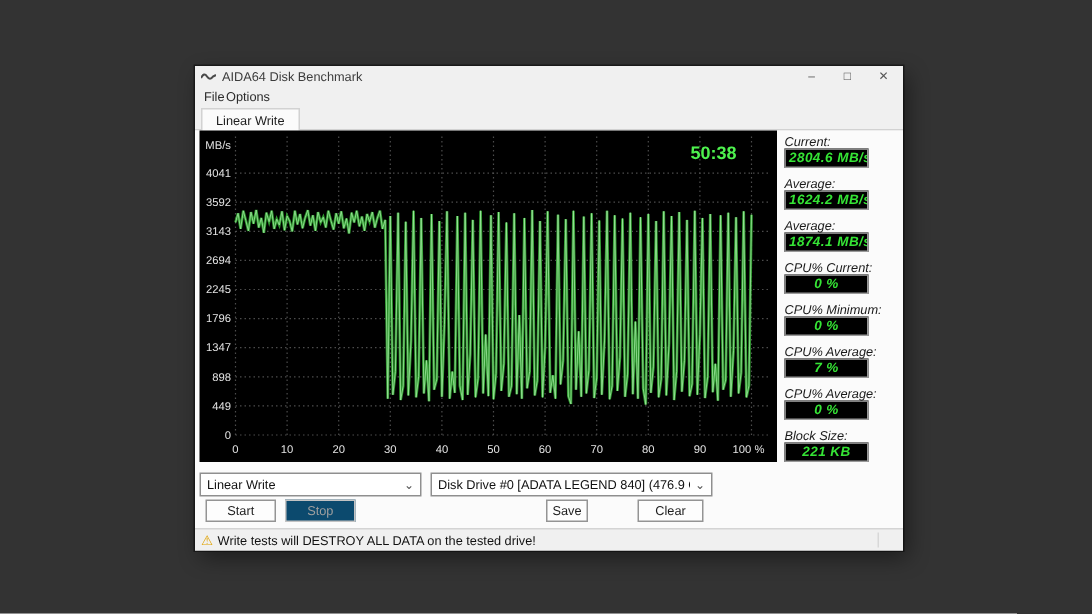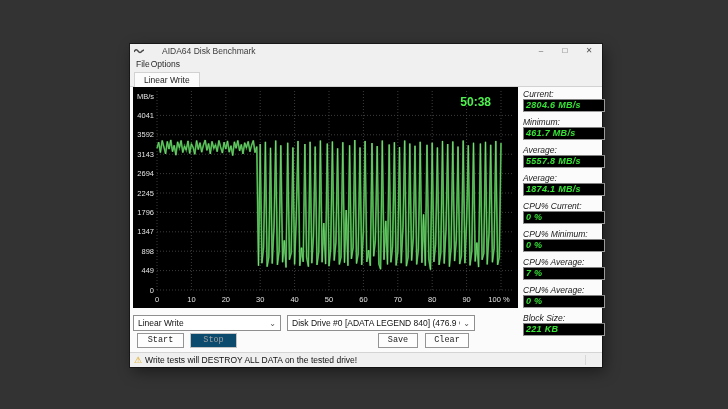--- a/index.html
+++ b/index.html
@@ -5,21 +5,21 @@
   * { margin:0; padding:0; box-sizing:border-box; }
   html,body { width:728px; height:409px; overflow:hidden; }
   body { background:#333333; font-family:"Liberation Sans", sans-serif; position:relative; }
 
   .window {
     position:absolute; left:130px; top:44px; width:472px; height:323px;
     background:#f0f0f0;
     box-shadow:0 0 0 1px rgba(0,0,0,.45), 3px 5px 14px rgba(0,0,0,.45);
     font-size:9px; color:#222;
   }
-  .titlebar { height:14px; display:flex; align-items:center; padding:0 4px; background:#f0f0f0;gap:14px; }
+  .titlebar { height:14px; display:flex; align-items:center; padding:0 4px; background:#f0f0f0; }
   .app-icon { width:10px; height:8px; margin-right:4px; display:inline-block; }
   .title-text { color:#3c3c3c; font-size:8.5px; flex:1 1 auto; white-space:nowrap; }
   .winbtns { display:flex; gap:6px; }
   .winbtn { width:18px; text-align:center; font-size:8px; color:#555; line-height:12px; cursor:default; }
 
   .menubar { height:12px; display:flex; gap:1px; padding-left:6px; align-items:center; background:#f0f0f0; }
   .menu-item { font-size:8.5px; color:#2a2a2a; }
 
   .tabstrip { height:17px; position:relative; background:#f0f0f0; border-bottom:1px solid #d2d2d2; }
   .tab {
@@ -28,42 +28,42 @@
   }
 
   .tabpage { position:absolute; left:0; right:0; top:43px; bottom:15px; background:#fbfbfb; }
 
   .chart-panel { position:absolute; left:3px; top:0; width:385px; height:221px; background:#000; }
 
   .stats-col { position:absolute; left:393px; top:2px; width:76px; }
   .stat-block { margin-bottom:5px;font-style:italic; }
   .stat-label { font-size:8.5px; color:#1a1a1a; line-height:10px; white-space:nowrap; }
   .stat-value {
-    width:82px; height:13px; background:#000; border:1px solid #9a9a9a;
+    width:56px; height:13px; background:#000; border:1px solid #9a9a9a;
     border-top-color:#808080; border-left-color:#808080;
     color:#35e435; font-weight:bold; font-size:9px; line-height:11px; padding:0 2px;
-    letter-spacing:.3px; white-space:nowrap; overflow:hidden;
+    letter-spacing:.3px; white-space:nowrap; overflow:hidden;text-align:center;
   }
 
   .select {
     position:absolute; height:16px; background:#fff; border:1px solid #8f8f8f;
     display:flex; align-items:center; padding:0 4px; font-size:8.5px; color:#111;
   }
   .select .sel-text { flex:1 1 auto; white-space:nowrap; overflow:hidden; }
   .select .chev { color:#555; font-size:8px; margin-left:3px; }
   .select-test { left:3px; top:228px; width:148px; }
   .select-drive { left:157px; top:228px; width:188px; }
 
   .btn {
     position:absolute; top:246px; height:15px; background:#fdfdfd; border:1px solid #949494;
-    font-size:8.5px; color:#1c1c1c; text-align:center; line-height:13px; font-family:Liberation Mono, monospace;
+    font-size:8.5px; color:#1c1c1c; text-align:center; line-height:13px; font-family:Liberation Sans, sans-serif;
   }
   .btn-start { left:7px;  width:47px; }
   .btn-stop  { left:60px; width:47px; background:#0c4a6e; border-color:#c3c3c3; color:#9f9f9f; }
-  .btn-save  { left:248px; width:40px; }
+  .btn-save  { left:234px; width:28px; }
   .btn-clear { left:283px; width:44px;margin-left:12px; }
 
   .statusbar {
     position:absolute; left:0; right:0; bottom:0; height:15px; background:#f0f0f0;
     border-top:1px solid #d4d4d4; display:flex; align-items:center; padding:0 4px; font-size:8.5px; color:#111;
   }
   .warn-icon { color:#e0a200; font-size:9px; margin-right:3px; line-height:10px; }
   .status-div { position:absolute; left:455px; top:2px; bottom:2px; width:1px; background:#d8d8d8; }
 </style>
 </head>
@@ -146,26 +146,22 @@
           <text x="358" y="19" fill="#4ef14e" font-size="12" font-weight="bold" text-anchor="end" font-family="Liberation Sans, sans-serif">50:38</text>
         </svg>
     </div>
 
     <div class="stats-col">
       <div class="stat-block">
         <div class="stat-label">Current:</div>
         <div class="stat-value">2804.6 MB/s</div>
       </div>
       <div class="stat-block">
-        <div class="stat-label">Minimum:</div>
-        <div class="stat-value">461.7 MB/s</div>
-      </div>
-      <div class="stat-block">
         <div class="stat-label">Average:</div>
-        <div class="stat-value">5557.8 MB/s</div>
+        <div class="stat-value">1624.2 MB/s</div>
       </div>
       <div class="stat-block">
         <div class="stat-label">Average:</div>
         <div class="stat-value">1874.1 MB/s</div>
       </div>
       <div class="stat-block">
         <div class="stat-label">CPU% Current:</div>
         <div class="stat-value">0 %</div>
       </div>
       <div class="stat-block">

